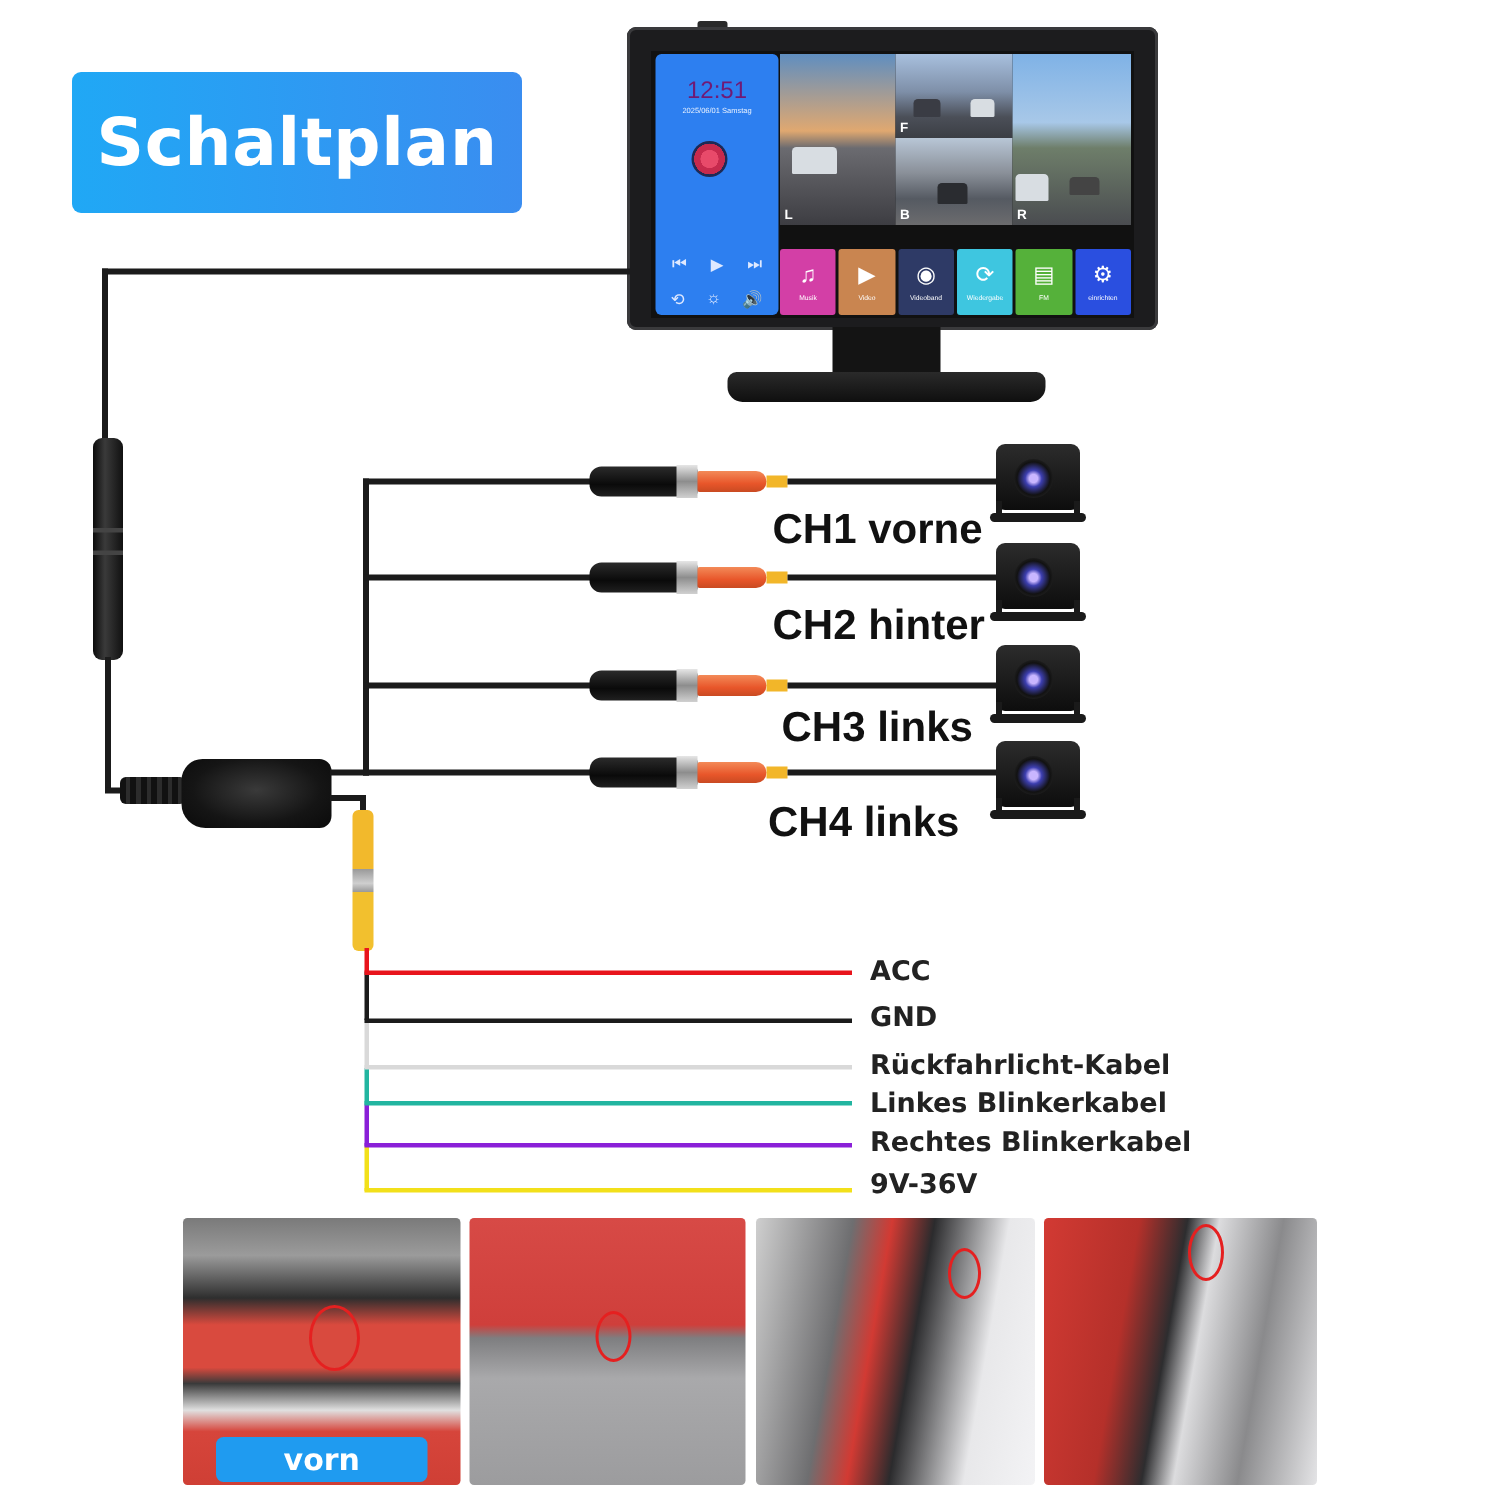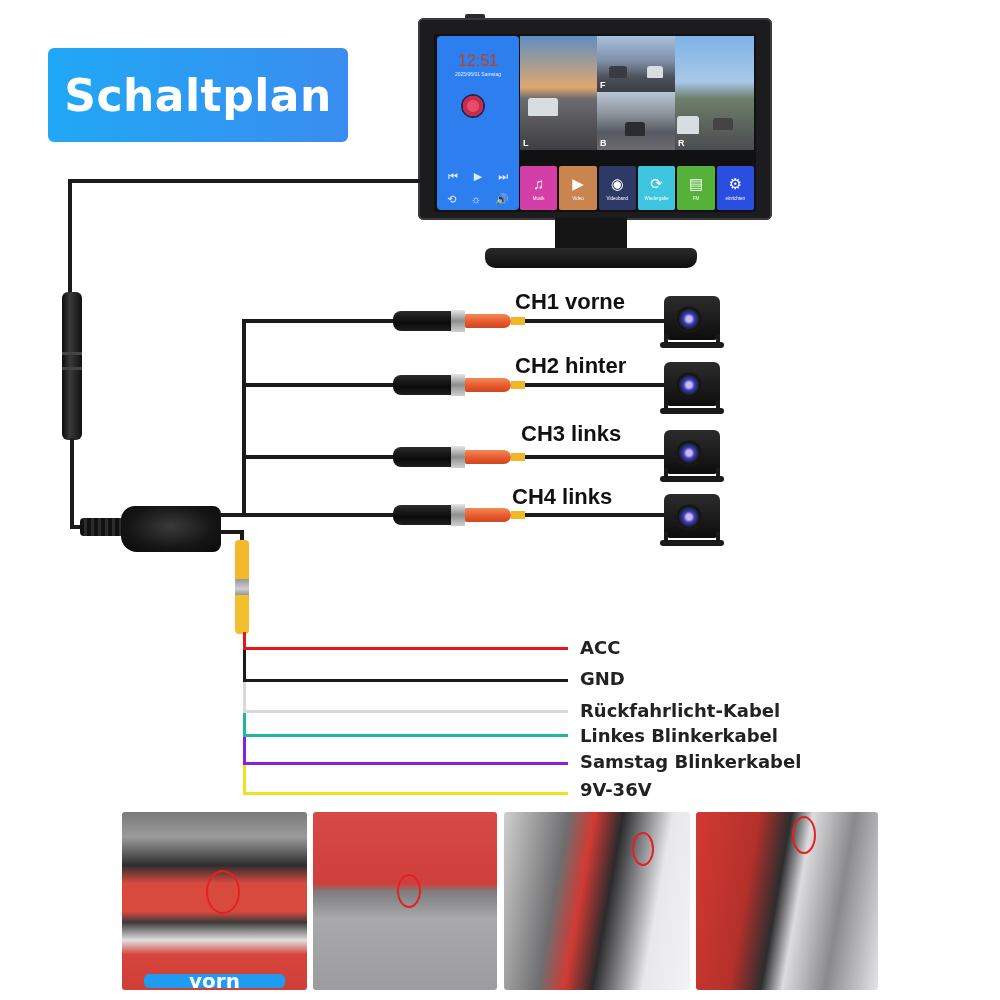--- a/index.html
+++ b/index.html
@@ -34,21 +34,21 @@
     border-radius: 6px 6px 10px 10px;
   }
   .screen {
     left: 434px; top: 34px; width: 322px; height: 178px;
     background: #111;
   }
   .side-panel {
     left: 437px; top: 36px; width: 82px; height: 174px;
     background: #2d7ff0; border-radius: 4px;
   }
-  .clock { left: 437px; top: 52px; width: 82px; text-align: center; color: #c2410c; font-size: 16px; }
+  .clock { left: 437px; top: 52px; width: 82px; text-align: center; color: #701a75; font-size: 16px; }
   .date { left: 437px; top: 71px; width: 82px; text-align: center; color: #e8f1ff; font-size: 5px; }
   .disc {
     left: 461px; top: 94px; width: 24px; height: 24px; border-radius: 50%;
     background: radial-gradient(circle, #e84a6a 0 35%, #c62a4d 36% 60%, #1e2a55 61% 100%);
   }
   .media-row { left: 440px; width: 76px; display: flex; justify-content: space-around; color: #dfe9ff; font-size: 11px; }
 
   .cam-view { position: absolute; overflow: hidden; }
   .cam-L { left: 520px; top: 36px; width: 77px; height: 114px;
     background: linear-gradient(180deg, #5f8ec0 0%, #e0a870 45%, #6b6b70 55%, #3d3d42 100%); }
@@ -132,31 +132,31 @@
   }
   .cam-lens {
     position: absolute; left: 16px; top: 10px; width: 26px; height: 26px; border-radius: 50%;
     background: radial-gradient(circle, #c9b6ff 0 15%, #3d3fb0 30%, #121212 60%, #3a3a3a 100%);
   }
   .cam-bracket {
     position: absolute; left: 0; top: 46px; width: 64px; height: 6px; background: #1a1a1a; border-radius: 3px;
   }
   .cam-bracket-side { position: absolute; top: 38px; width: 4px; height: 12px; background: #1a1a1a; }
 
-  .ch-label { position: absolute; font-weight: bold; font-size: 22px; color: #111; }
+  .ch-label { position: absolute; font-weight: bold; font-size: 28px; color: #111; margin-top: 48px; }
 
   
   .pwire { position: absolute; height: 3px; }
   .pwire-v { position: absolute; width: 3px; }
   .pwr-label { position: absolute; left: 580px; font-family: "DejaVu Sans", sans-serif; font-weight: bold; font-size: 18px; color: #222; }
 
   
   .photo { position: absolute; top: 812px; height: 178px; overflow: hidden; border-radius: 3px; }
   .photo-caption {
-    position: absolute; bottom: 2px; left: 22px; right: 22px; height: 14px;
+    position: absolute; bottom: 2px; left: 22px; right: 22px; height: 30px;
     background: #1f9bf0; border-radius: 5px;
     color: #fff; font-family: "DejaVu Sans", sans-serif; font-weight: bold; font-size: 20px;
     display: flex; align-items: center; justify-content: center;
   }
   .circle-mark { position: absolute; border: 2px solid #e52020; border-radius: 50%; }
 </style>
 </head>
 <body>
 
 <div class="abs title-badge">
@@ -324,21 +324,21 @@
 <div class="pwire" style="left:243px;top:679px;width:325px;background:#1b1b1b;"></div>
 <div class="pwire" style="left:243px;top:710px;width:325px;background:#d9d9d9;"></div>
 <div class="pwire" style="left:243px;top:734px;width:325px;background:#22b5a0;"></div>
 <div class="pwire" style="left:243px;top:762px;width:325px;background:#8a1fd8;"></div>
 <div class="pwire" style="left:243px;top:792px;width:325px;background:#f2e01a;"></div>
 
 <div class="pwr-label" style="top:637px;">ACC</div>
 <div class="pwr-label" style="top:668px;">GND</div>
 <div class="pwr-label" style="top:700px;">Rückfahrlicht-Kabel</div>
 <div class="pwr-label" style="top:725px;">Linkes Blinkerkabel</div>
-<div class="pwr-label" style="top:751px;">Samstag Blinkerkabel</div>
+<div class="pwr-label" style="top:751px;">Rechtes Blinkerkabel</div>
 <div class="pwr-label" style="top:779px;">9V-36V</div>
 
 <div class="photo" style="left:122px;width:185px;background:linear-gradient(180deg,#7a7a7a 0%,#9b9b9b 14%,#2e2e2e 30%,#d94a3e 40%,#d94a3e 56%,#3a3a3a 62%,#e0e0e0 72%,#d6453b 80%,#cf3f35 100%);">
   <div class="circle-mark" style="left:84px;top:58px;width:34px;height:44px;"></div>
   <div class="photo-caption">vorn</div>
 </div>
 <div class="photo" style="left:313px;width:184px;background:linear-gradient(180deg,#d74a46 0%,#cf3f3b 40%,#7e7e80 45%,#a9a9ab 60%,#9c9c9e 100%);">
   <div class="circle-mark" style="left:84px;top:62px;width:24px;height:34px;"></div>
 </div>
 <div class="photo" style="left:504px;width:186px;background:linear-gradient(100deg,#cfcfcf 0%,#6e6e70 30%,#d23a33 42%,#2b2b2d 55%,#e8e8ea 78%,#f3f3f5 100%);">

